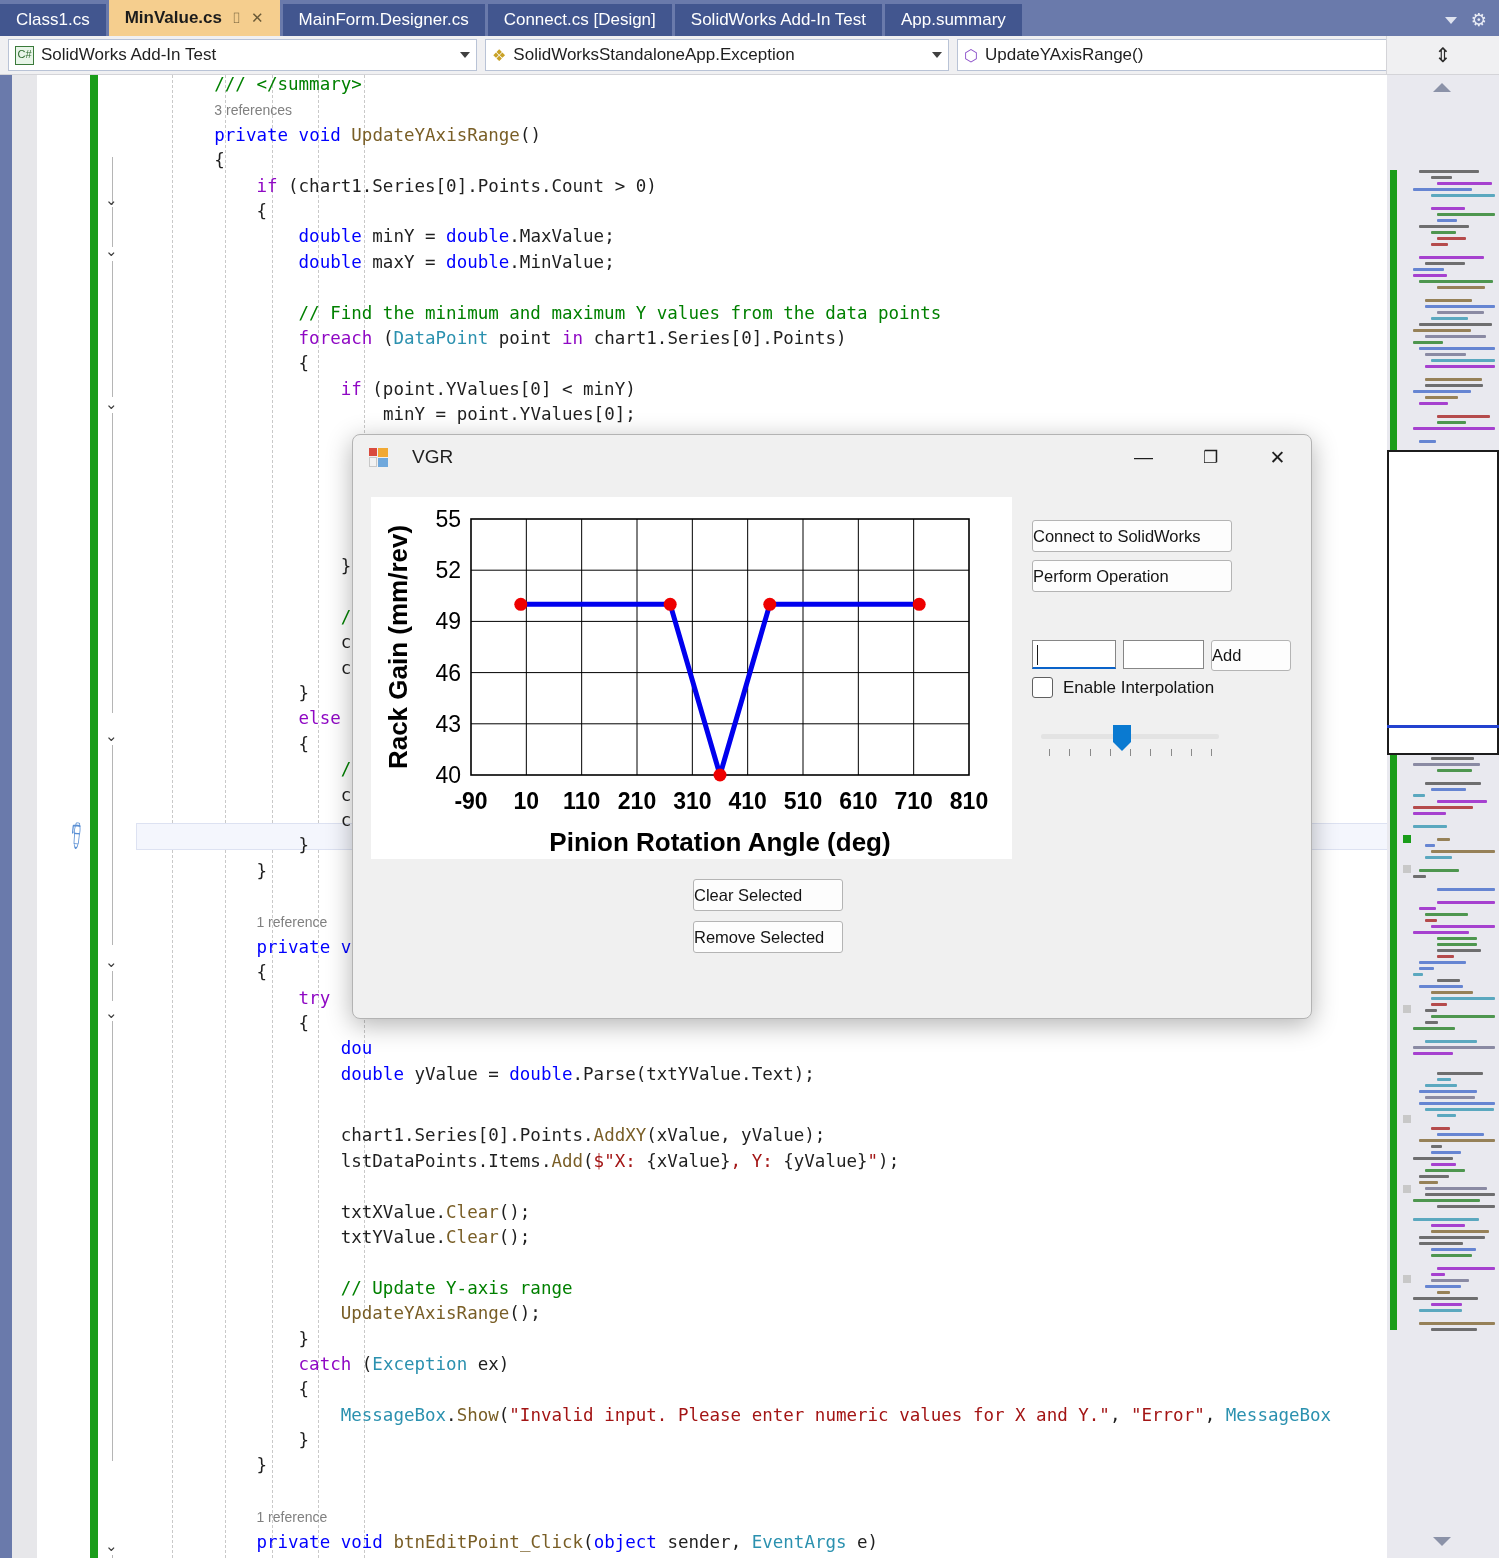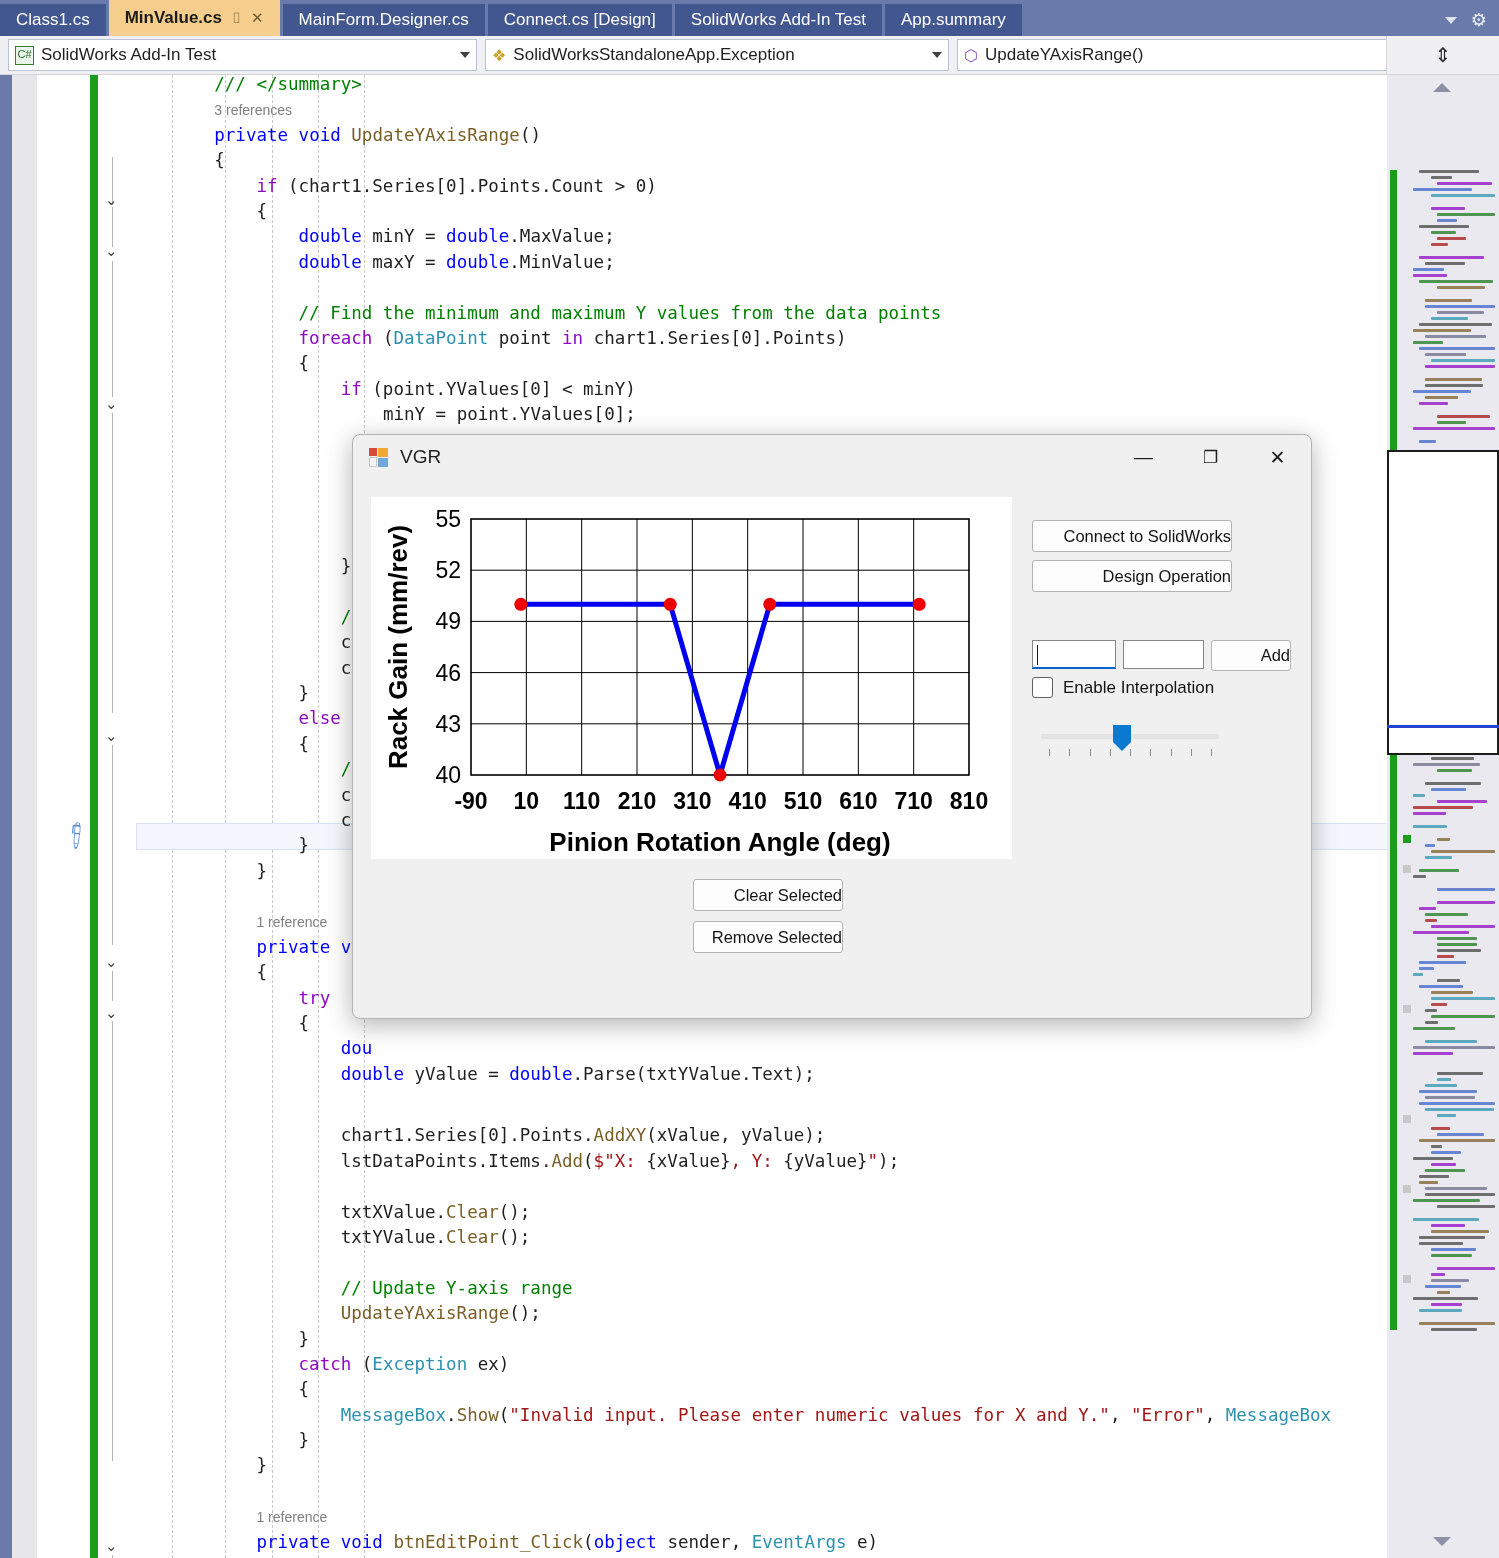--- a/index.html
+++ b/index.html
@@ -78,21 +78,21 @@
   .mm-view{position:absolute;left:0px;width:112px;background:#ffffff;border:2px solid #1c1c1c;box-sizing:border-box;}
   .mm-sel{position:absolute;left:0;width:112px;height:3px;background:#2342cf;}
   .mm-row{position:absolute;height:3px;border-radius:1px;}
   .mm-sq{position:absolute;width:8px;height:8px;}
   
   .dialog{
     position:absolute;left:352px;top:434px;width:958px;height:583px;
     background:#f0f0f0;border:1px solid #b3b3b3;border-radius:8px;
     box-shadow:0 6px 26px rgba(0,0,0,.30);
   }
-  .dlg-title{height:44px;display:flex;align-items:center;padding-left:16px;gap:12px;}
+  .dlg-title{height:44px;display:flex;align-items:center;padding-left:16px;gap:24px;}
   .dlg-ico{width:19px;height:19px;position:relative;}
   .dlg-ico i{position:absolute;display:block;}
   .dlg-ico .q1{left:0;top:0;width:8px;height:8px;background:#d94a3d;}
   .dlg-ico .q2{left:9px;top:0;width:10px;height:9px;background:#f1a934;}
   .dlg-ico .q3{left:0;top:9px;width:8px;height:10px;background:#f2f2f2;border:1px solid #c8c8c8;box-sizing:border-box;}
   .dlg-ico .q4{left:9px;top:10px;width:10px;height:9px;background:#6fa8dc;}
   .dlg-title-text{font-size:19px;color:#1f1f1f;}
   .dlg-btns{margin-left:auto;display:flex;height:44px;}
   .dlg-btn{width:67px;height:44px;display:flex;align-items:center;justify-content:center;font-size:19px;color:#1f1f1f;}
   .dlg-btn.close{border-top-right-radius:8px;}
@@ -101,21 +101,21 @@
   }
   .svgchart{display:block;}
   .listbox{
     position:absolute;left:18px;top:443px;width:300px;height:124px;background:#ffffff;
     border:1px solid #828282;padding:4px 6px;box-sizing:border-box;
     font-size:16.5px;color:#141414;line-height:20.2px;
   }
   .lb-item{white-space:nowrap;}
   .btn{
     background:#fdfdfd;border:1px solid #b4b4b4;border-radius:3px;
-    font-size:16.5px;color:#141414;display:flex;align-items:center;justify-content:flex-end;
+    font-size:16.5px;color:#141414;display:flex;align-items:center;justify-content:flex-start;
     font-family:"Liberation Sans",sans-serif;
   }
   .btn-connect{position:absolute;left:679px;top:85px;width:198px;height:30px;}
   .btn-perform{position:absolute;left:679px;top:125px;width:198px;height:30px;}
   .btn-add{position:absolute;left:858px;top:205px;width:78px;height:29px;}
   .btn-edit{position:absolute;left:340px;top:444px;width:148px;height:30px;}
   .btn-remove{position:absolute;left:340px;top:486px;width:148px;height:30px;}
   .txt{
     position:absolute;background:#ffffff;border:1px solid #868686;height:29px;
     font-size:16px;color:#141414;box-sizing:border-box;
@@ -460,21 +460,21 @@
           <text x="349" y="354" text-anchor="middle" font-size="26" font-weight="bold" font-family="&quot;Liberation Sans&quot;, sans-serif" fill="#000">Pinion Rotation Angle (deg)</text>
           <text x="36" y="150" text-anchor="middle" font-size="26" font-weight="bold" font-family="&quot;Liberation Sans&quot;, sans-serif" fill="#000" transform="rotate(-90 36 150)">Rack Gain (mm/rev)</text>
         </g>
     </svg>
   </div>
 
   <div class="btn btn-connect">
       <span>Connect to SolidWorks</span>
     </div>
   <div class="btn btn-perform">
-      <span>Design Operation</span>
+      <span>Perform Operation</span>
     </div>
 
   <div class="txt txt-x">
       <span class="caret"></span>
     </div>
   <div class="txt txt-y"></div>
   <div class="btn btn-add">
       <span>Add</span>
     </div>
 

